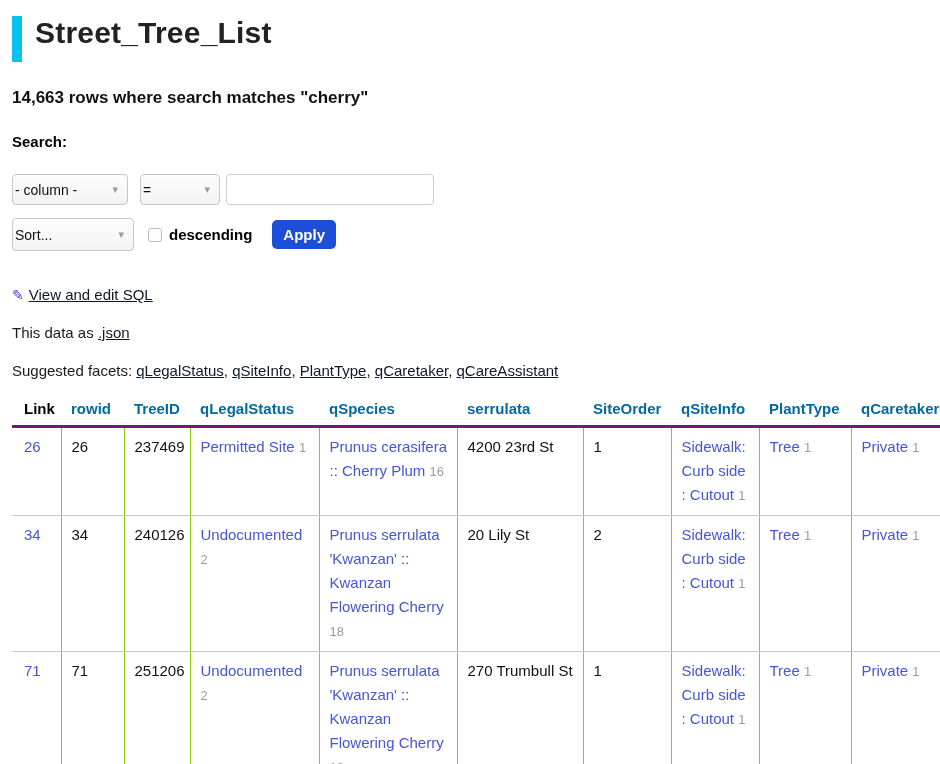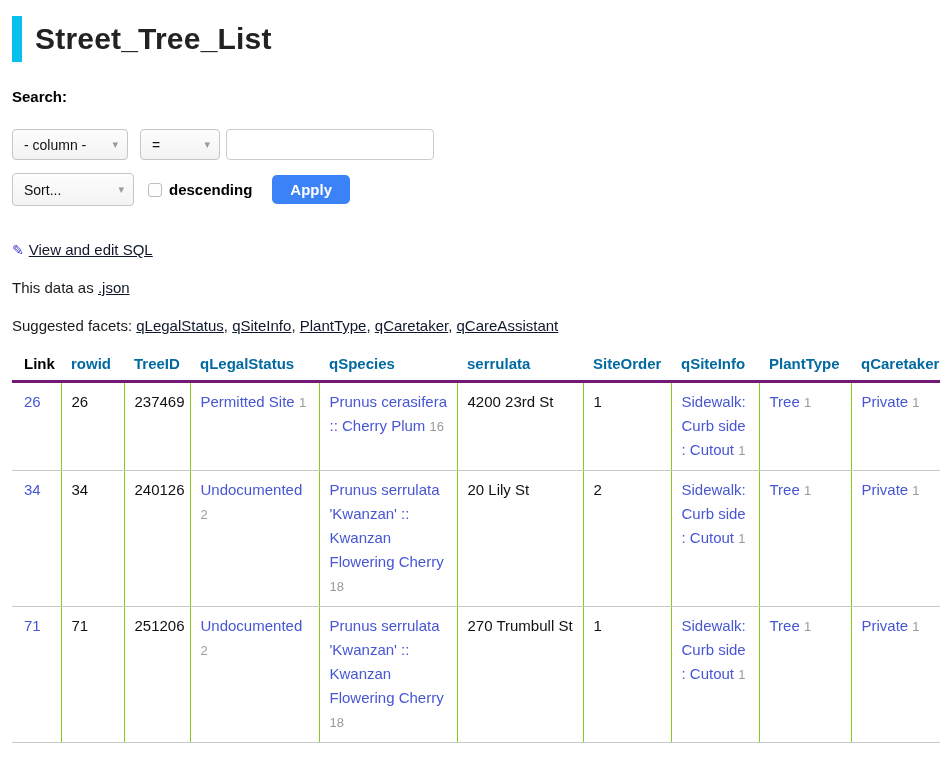--- a/index.html
+++ b/index.html
@@ -5,21 +5,21 @@
   * { margin: 0; padding: 0; box-sizing: border-box; }
   html, body { width: 940px; height: 764px; overflow: hidden; background: #fff; }
   body {
     font-family: "Liberation Sans", sans-serif;
     color: #000;
     font-size: 15px;
   }
   .container { padding: 16px 0 0 12px; }
 
   
-  .title-row { display: flex; align-items: center; margin-bottom: 26px; }
+  .title-row { display: flex; align-items: flex-start; margin-bottom: 26px; }
   .accent-bar { width: 10px; height: 46px; background: #06c1ee; margin-right: 13px; }
   h1.page-title { font-size: 30px; font-weight: bold; color: #222; letter-spacing: 0.2px; }
 
   
   .summary { font-size: 17px; font-weight: bold; color: #111; margin-bottom: 25px; }
 
   
   .search-row { display: flex; align-items: center; margin-bottom: 24px; }
   .search-label { font-weight: bold; font-size: 15px; width: 88px; flex: 0 0 88px; }
   .search-input {
@@ -29,39 +29,39 @@
     font-size: 14px; padding: 0 9px; color: #000; outline: none;
   }
 
   
   .filter-row { display: flex; align-items: center; margin-bottom: 13px; }
   .sort-row { display: flex; align-items: center; margin-bottom: 35px; }
   .fake-select {
     height: 31px; border: 1px solid #c6c6c6; border-radius: 4px;
     background: linear-gradient(#fdfdfd, #f3f3f3);
     display: flex; align-items: center; justify-content: space-between;
-    padding: 0 9px 0 11px; font-size: 14px; color: #111; cursor: default;
+    padding: 0 9px 0 2px; font-size: 14px; color: #111; cursor: default;
   }
   .sel-column { width: 116px; margin-right: 12px; }
   .sel-op { width: 80px; margin-right: 6px; }
   .sel-sort { width: 122px; height: 33px; margin-right: 14px; }
   .chevron { color: #9a9a9a; font-size: 11px; margin-left: 8px; }
   .filter-value-input {
     width: 208px; height: 31px; border: 1px solid #ccc; border-radius: 4px;
     font-family: "Liberation Sans", sans-serif; font-size: 14px; padding: 0 8px; outline: none;
   }
   .checkbox {
     width: 14px; height: 14px; border: 1px solid #bdbdbd; border-radius: 3px;
     background: #fdfdfd; margin-right: 7px; flex: 0 0 14px;
   }
   .descending-label { font-weight: bold; font-size: 15px; margin-right: 20px; }
   .apply-btn {
-    background: #3b82f6; color: #fff; border: none; border-radius: 5px;
+    background: #1d4ed8; color: #fff; border: none; border-radius: 5px;
     font-family: "Liberation Sans", sans-serif; font-size: 15px; font-weight: bold;
-    height: 29px; padding: 0 18px; cursor: pointer;
+    height: 29px; padding: 0 11px; cursor: pointer;
   }
 
   
   a, .link { color: #0f172a; text-decoration: underline; cursor: pointer; }
   .sql-line { margin-bottom: 21px; font-size: 15px; }
   .pencil-icon { color: #3437cf; text-decoration: none; margin-right: 5px; font-size: 14px; }
   .data-as-line { margin-bottom: 21px; font-size: 15px; color: #1b1b1b; }
   .facets-line { margin-bottom: 19px; font-size: 15px; color: #1b1b1b; }
 
   
@@ -90,20 +90,21 @@
 </head>
 <body>
 
 <div class="container">
 
   <div class="title-row">
     <div class="accent-bar"></div>
     <h1 class="page-title">Street_Tree_List</h1>
   </div>
 
+  <div class="summary">14,663 rows where search matches "cherry"</div>
 
   <div class="search-row">
     <label class="search-label">Search:</label>
   </div>
 
   <div class="filter-row">
     <div class="fake-select sel-column">
       <span>- column -</span>
       <span class="chevron">▾</span>
     </div>

